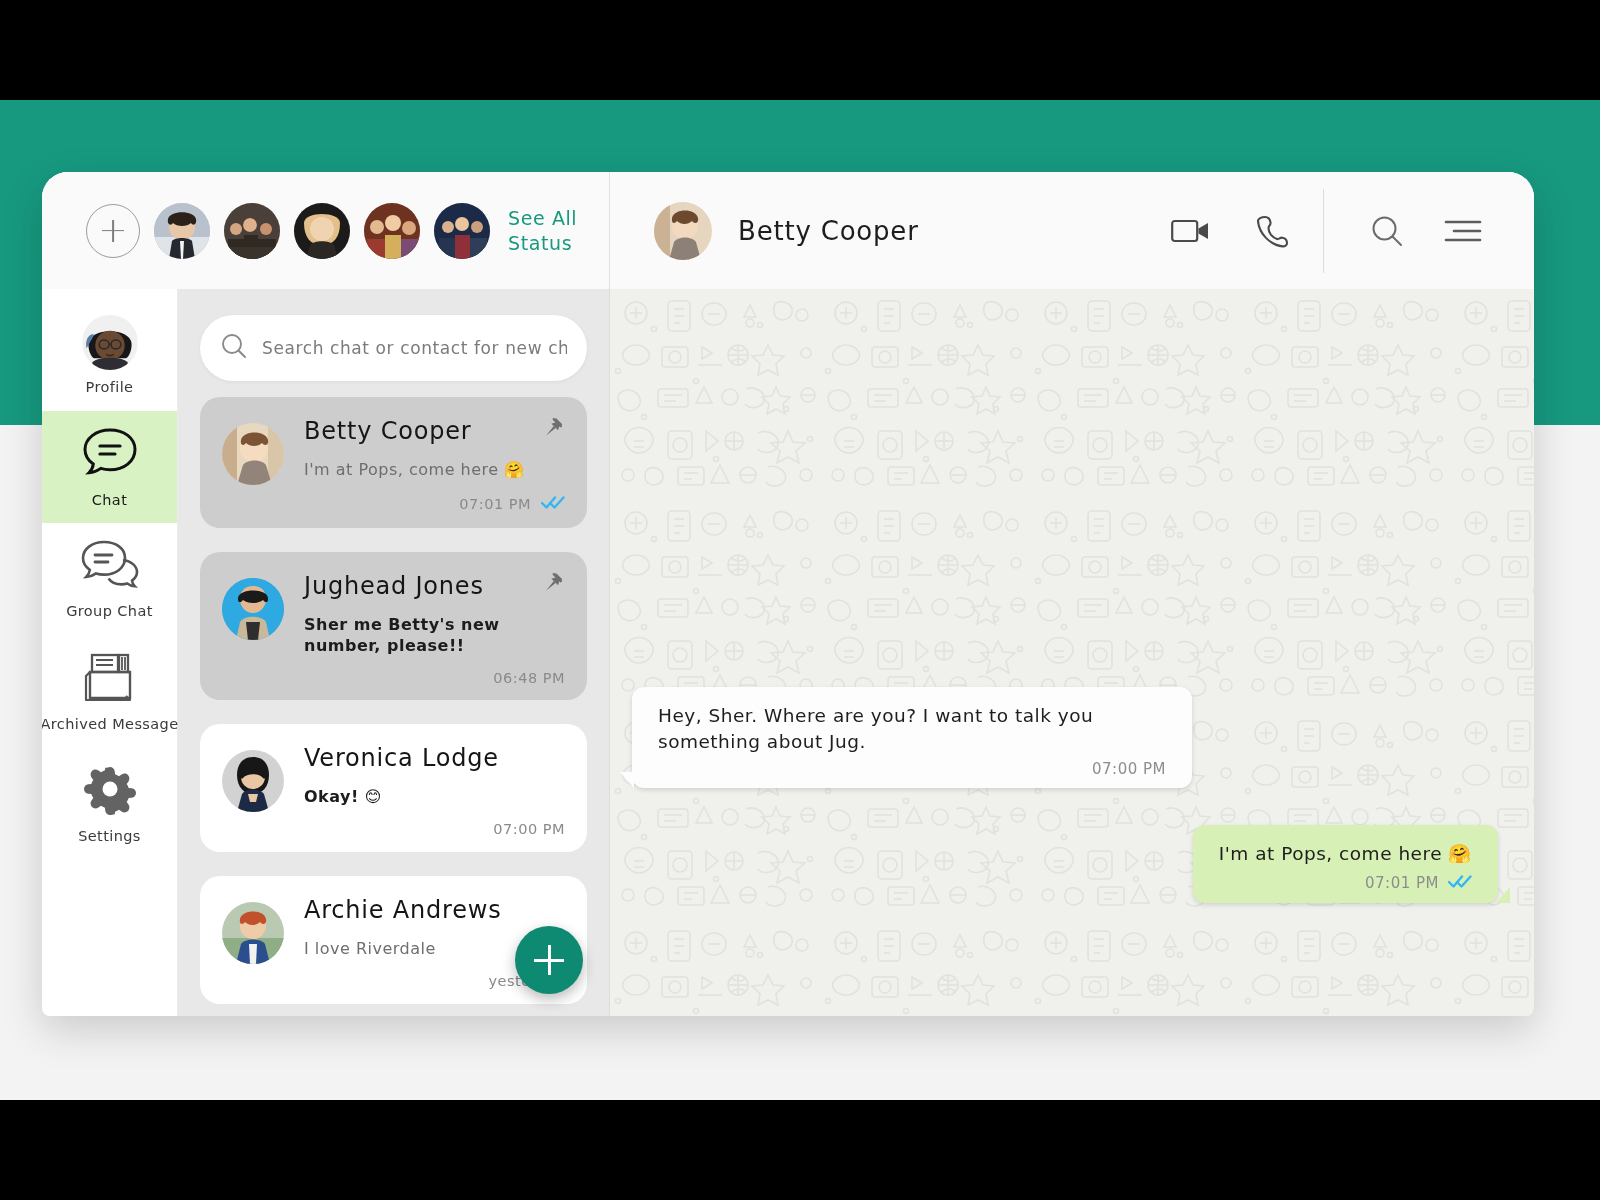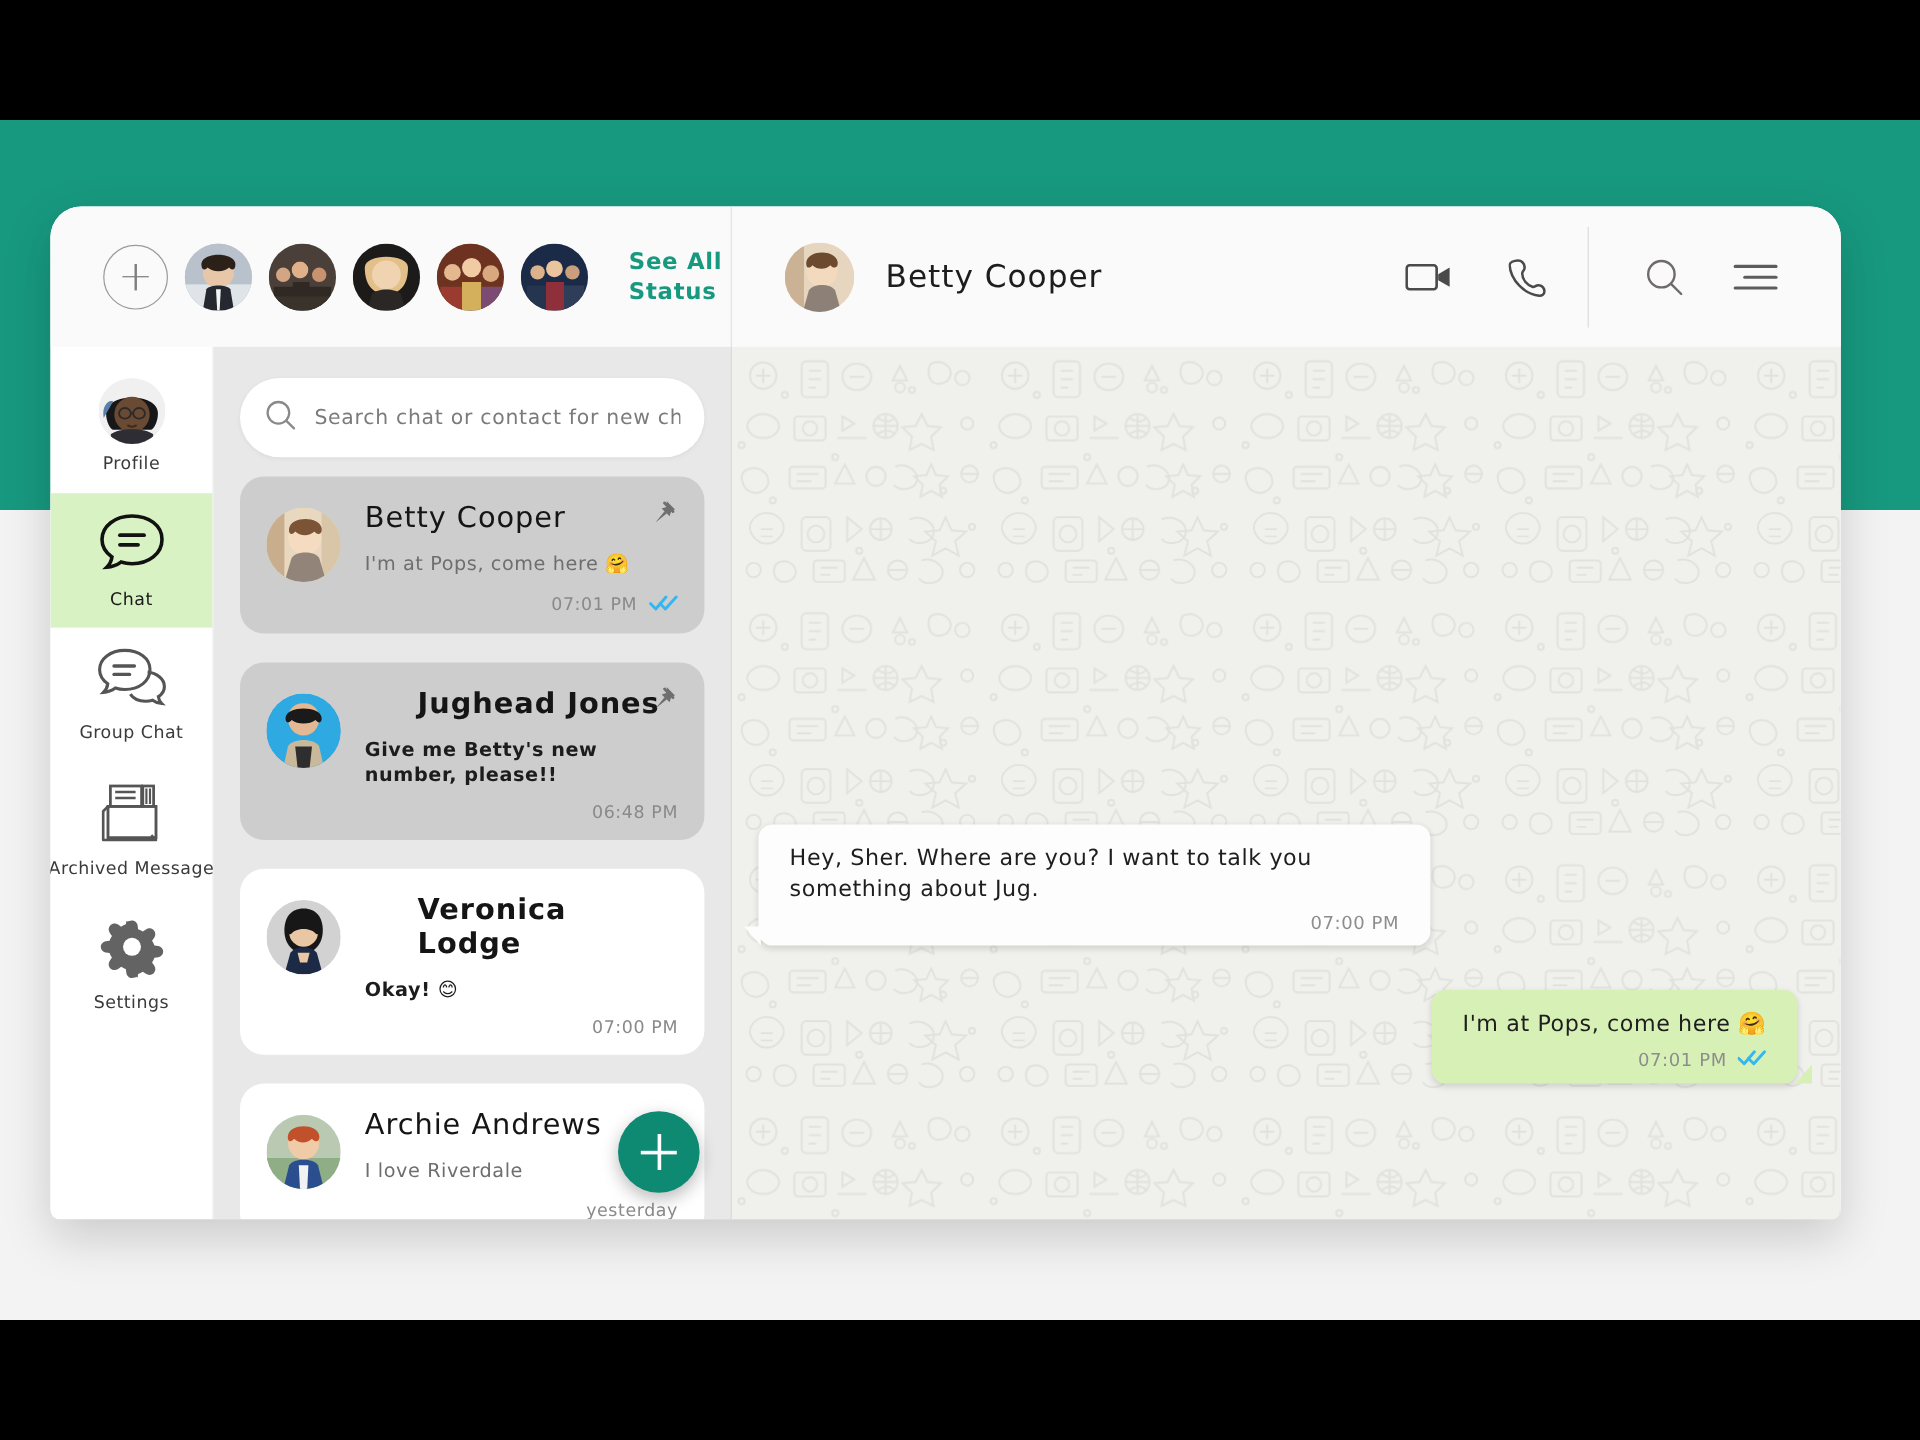--- a/index.html
+++ b/index.html
@@ -55,22 +55,22 @@
   .add-status::after  { width: 1.8px; height: 22px; transform: translate(-50%,-50%); }
 
   .st-av {
     width: 56px; height: 56px; flex: 0 0 56px; border-radius: 50%;
     overflow: hidden; cursor: pointer; position: relative;
     background: #c9c9c9;
   }
   .st-av svg { display: block; width: 100%; height: 100%; }
 
   .see-all {
-    margin-left: 20px; color: #17997f; font-size: 19px; line-height: 1.28;
-    letter-spacing: .6px; cursor: pointer; width: 84px; font-weight: bold;
+    margin-left: 4px; color: #17997f; font-size: 19px; line-height: 1.28;
+    letter-spacing: .6px; cursor: pointer; width: 84px;
   }
 
   .chat-header {
     flex: 1; display: flex; align-items: center; padding: 0 0 0 44px;
     background: #fafafa;
   }
   .ch-av { width: 58px; height: 58px; border-radius: 50%; overflow: hidden; flex: 0 0 58px; }
   .ch-av svg { width: 100%; height: 100%; display: block; }
   .ch-name {
     margin-left: 26px; font-size: 26px; color: #1d1d1d; letter-spacing: .8px;
@@ -125,21 +125,21 @@
     position: relative; cursor: pointer; min-height: 128px;
     display: flex; gap: 20px;
   }
   .chat-card.unread { background: #cdcdcd; }
   .chat-card.read   { background: #fff; }
   .cc-av { width: 62px; height: 62px; border-radius: 50%; overflow: hidden; flex: 0 0 62px; margin-top: 6px; }
   .cc-av svg { width: 100%; height: 100%; display: block; }
   .cc-body { flex: 1; min-width: 0; }
   .cc-name { font-size: 24px; color: #151515; letter-spacing: .8px; margin-bottom: 14px; }
   .chat-card.unread .cc-name, .chat-card.read .cc-name { font-weight: normal; }
-  .chat-card .cc-name.bold { font-weight: bold; margin-left: 44px; }
+  .chat-card .cc-name.bold { font-weight: normal; }
   .cc-msg { font-size: 16px; letter-spacing: .5px; line-height: 1.32; color: #6e6e6e; }
   .cc-msg.bold { font-weight: bold; color: #1c1c1c; }
   .cc-foot {
     display: flex; align-items: center; justify-content: flex-end; gap: 10px;
     margin-top: 14px;
   }
   .cc-time { font-size: 14.5px; color: #8a8a8a; letter-spacing: .5px; }
   .pin { position: absolute; right: 22px; top: 18px; }
 
   .fab {
@@ -443,21 +443,21 @@
                 <rect width="62" height="62" fill="#2da7e0"></rect>
                 <circle cx="31" cy="31" r="31" fill="#2ea9e2"></circle>
                 <path d="M31 8c-9 0-13 6-13 13 0 7 5 14 13 14s13-7 13-14c0-7-4-13-13-13z" fill="#e4b893"></path>
                 <path d="M16 20c1-10 29-10 30 0 .5 5-3 5-5 2-5 4-15 4-20 0-2 3-5.5 3-5-2z" fill="#1a1a1a"></path>
                 <path d="M18 44c4-7 22-7 26 0l4 18H14z" fill="#c9b89a"></path>
                 <path d="M24 44h14l-2 18h-10z" fill="#2e2e2e"></path>
               </svg>
           </div>
           <div class="cc-body">
             <div class="cc-name bold">Jughead Jones</div>
-            <div class="cc-msg bold">Give me Betty's new number, please!!</div>
+            <div class="cc-msg bold">Sher me Betty's new number, please!!</div>
             <div class="cc-foot">
               <span class="cc-time">06:48 PM</span>
             </div>
           </div>
           <span class="pin">
             <svg width="26" height="26" viewBox="0 0 26 26">
               <path d="M16.5 2.5 23.5 9.5l-3 1.2-1.5 4.6-4.2-4.2-7.6 9.4 9.4-7.6-4.2-4.2 4.6-1.5z" fill="#6f6f6f"></path>
               <path d="M14.8 4.2 21.8 11.2" stroke="#6f6f6f" stroke-width="2.4" stroke-linecap="round"></path>
             </svg>
           </span>

